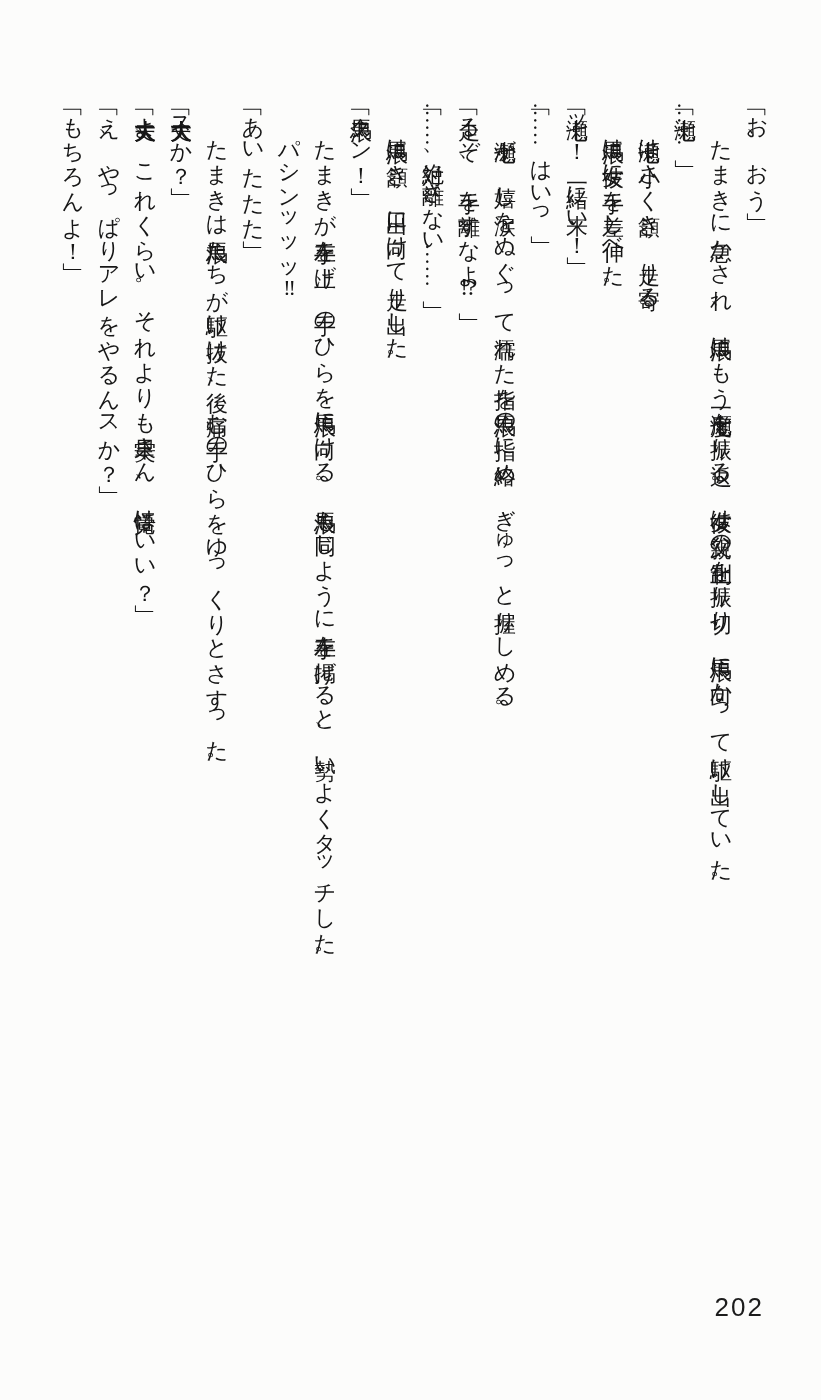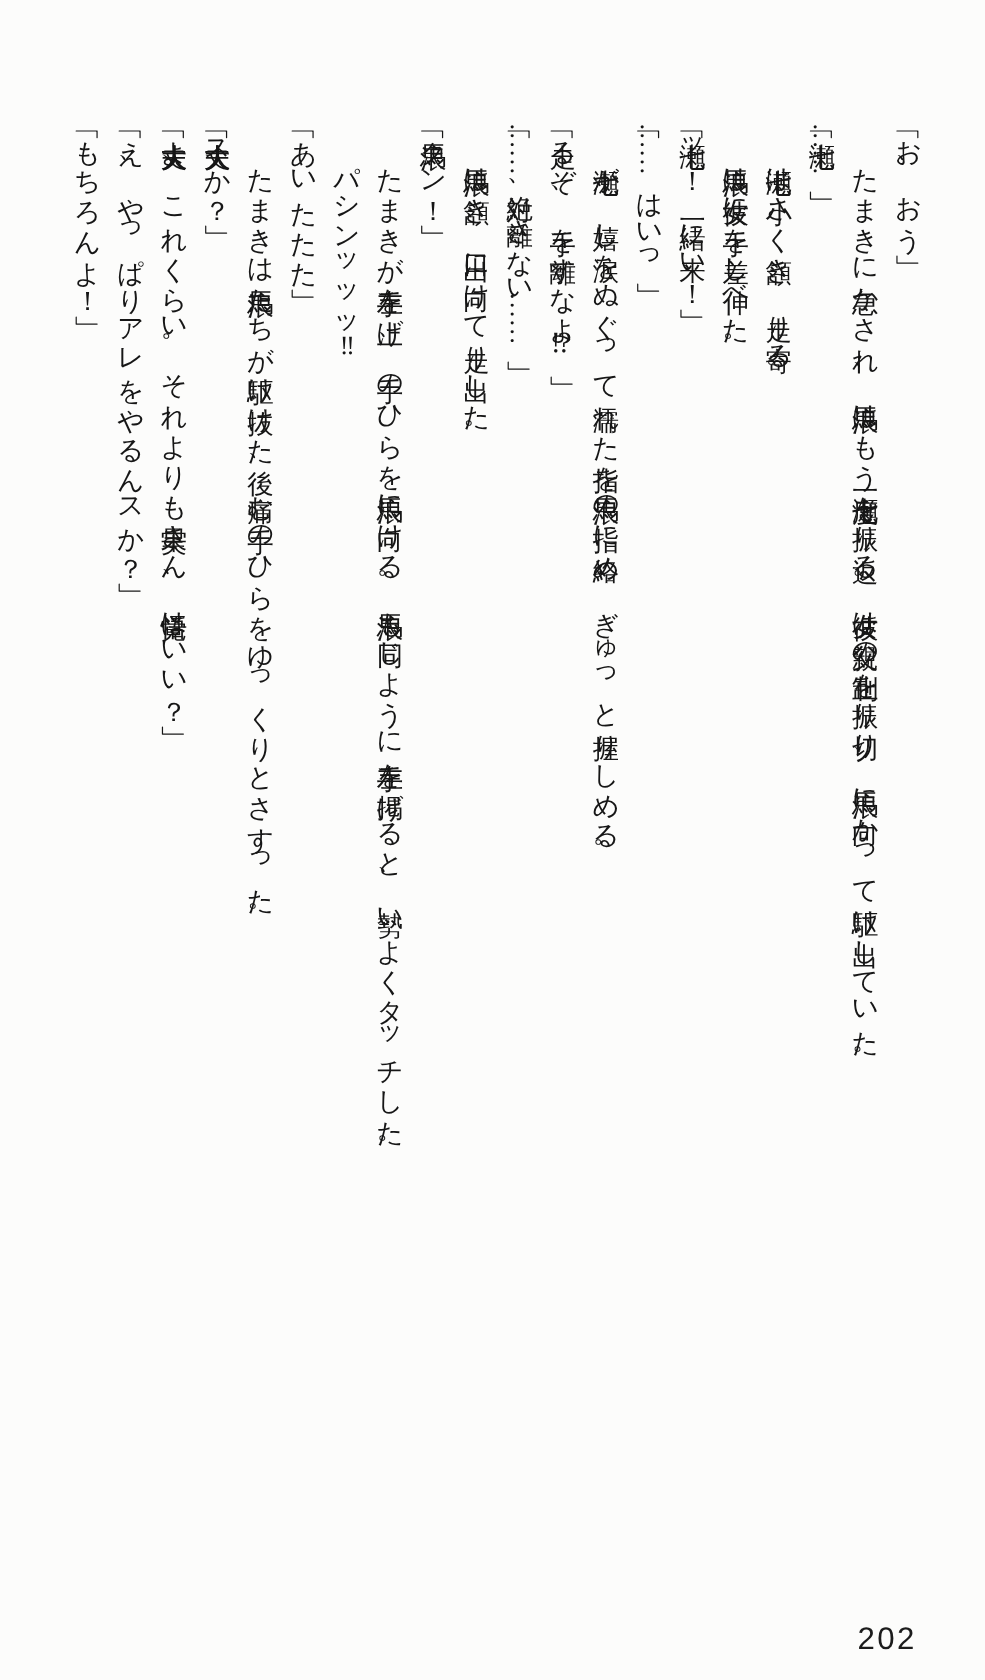--- a/index.html
+++ b/index.html
@@ -32,21 +32,21 @@
     color: var(--fg, #161616);
     letter-spacing: 0;
   }
   .line {
     margin: 0;
     padding: 0;
     font-kerning: none;
   }
   .page-number {
     position: absolute;
-    top: 1350px;
+    top: 1292px;
     right: 57px;
     font-family: "Liberation Sans", "DejaVu Sans", sans-serif;
     font-size: 26px;
     font-weight: 500;
     letter-spacing: 2px;
     color: #1c1c1c;
   }
 </style>
 </head>
 <body>

